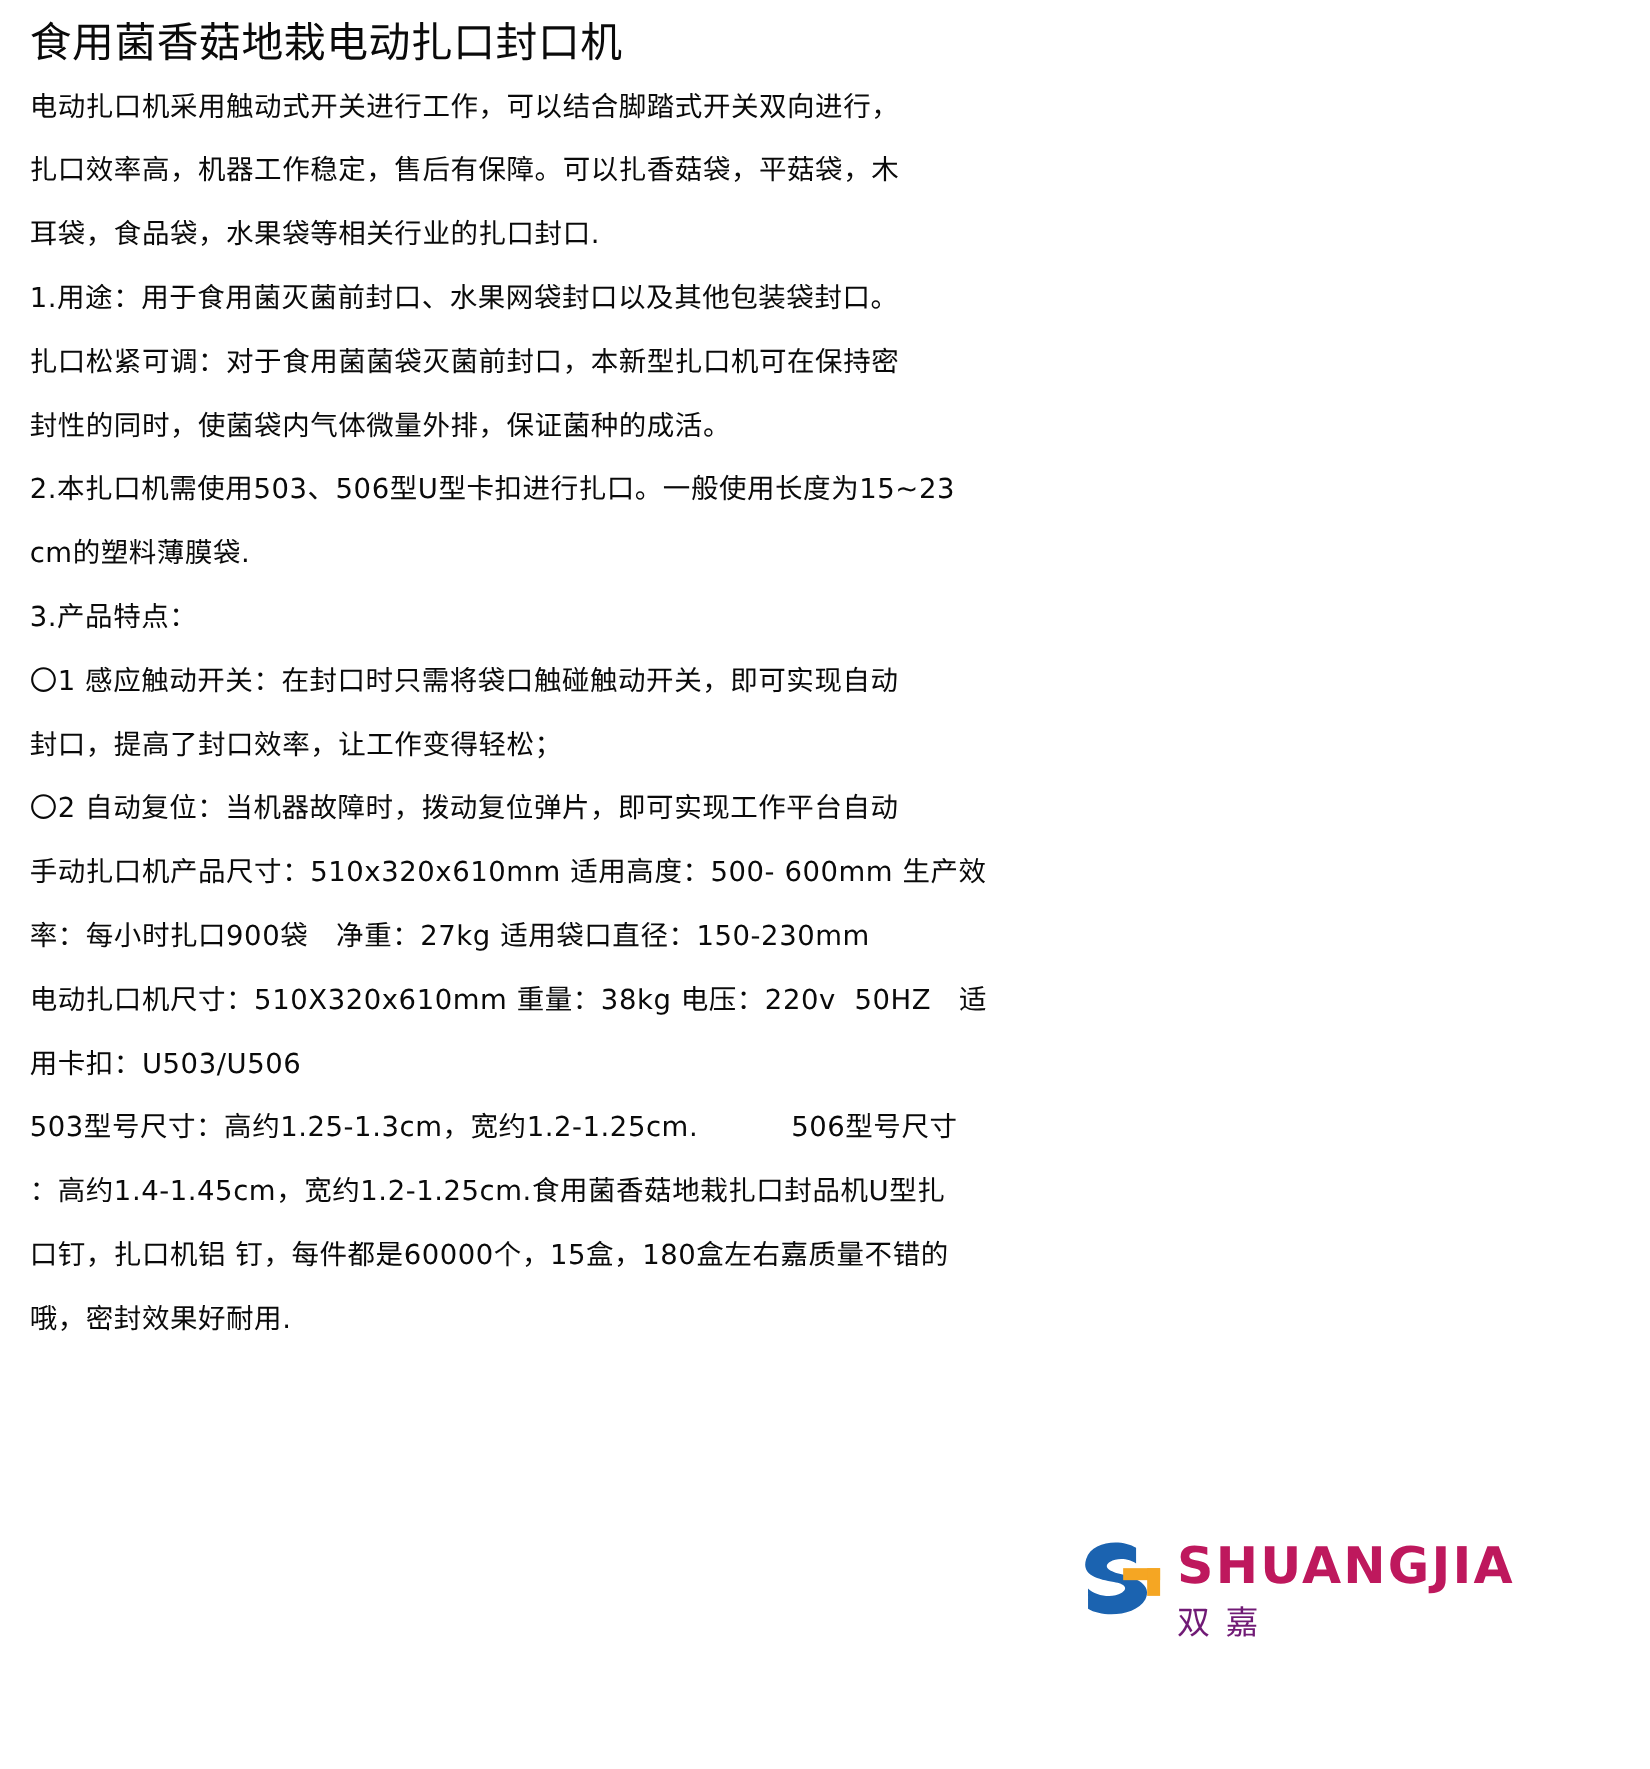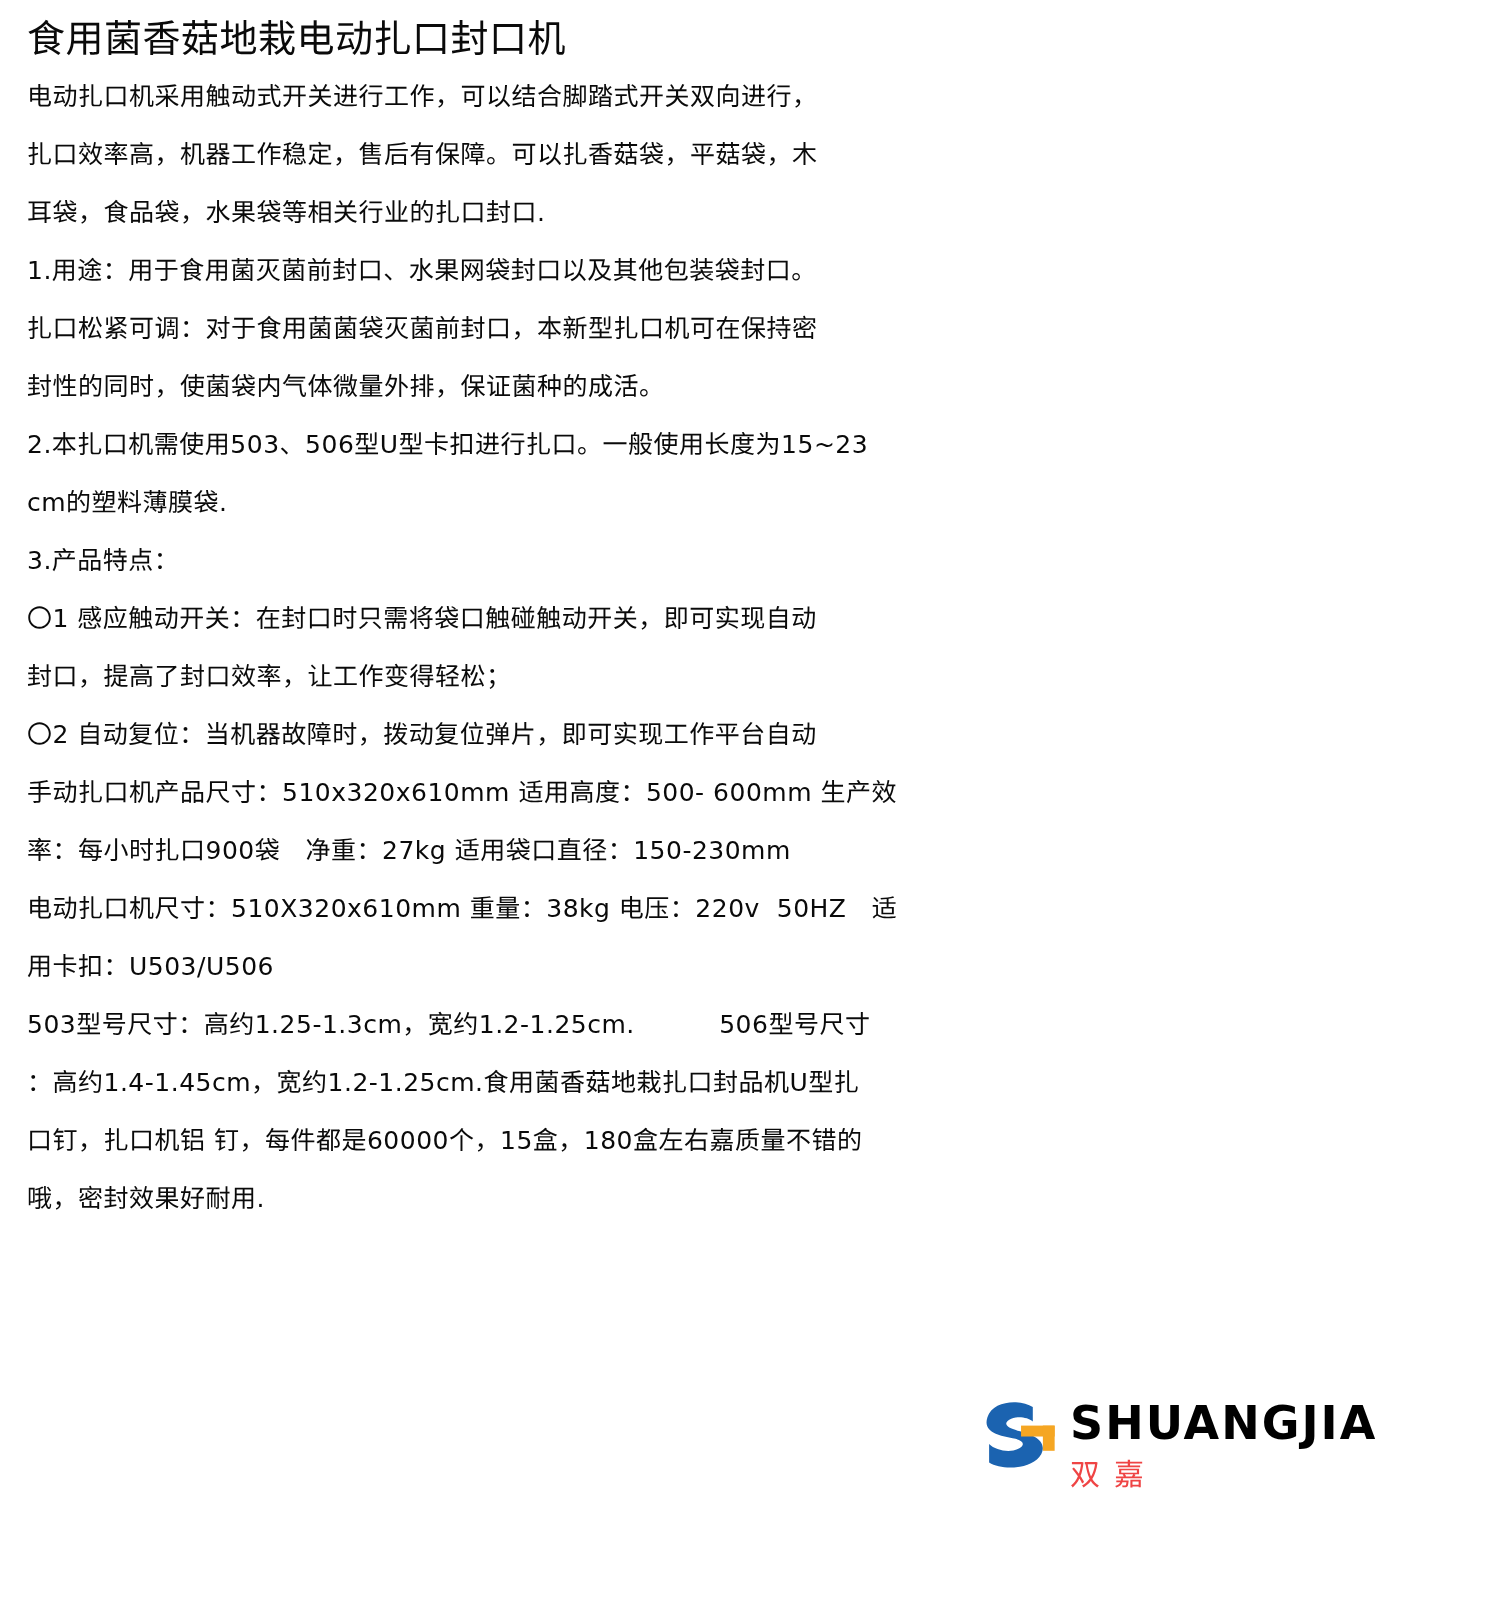--- a/index.html
+++ b/index.html
@@ -53,30 +53,30 @@
     width: 84px;
     height: 84px;
   }
   .wm-text {
     position: absolute;
     left: 96px;
     top: 6px;
     font-size: 46px;
     font-weight: bold;
     letter-spacing: 2px;
-    color: #000000;
+    color: #be185d;
     font-family: "DejaVu Sans", "Liberation Sans", sans-serif;
   }
   .wm-cn {
     position: absolute;
     left: 96px;
     top: 60px;
     font-size: 30px;
     letter-spacing: 14px;
-    color: #ef4444;
+    color: #701a75;
     font-family: "DejaVu Sans", "Liberation Sans", sans-serif;
   }
 </style>
 </head>
 <body>
 
 <div class="page">
 
   <div class="doc-line title-line">食用菌香菇地栽电动扎口封口机</div>
   <div class="doc-line">电动扎口机采用触动式开关进行工作，可以结合脚踏式开关双向进行，</div>

